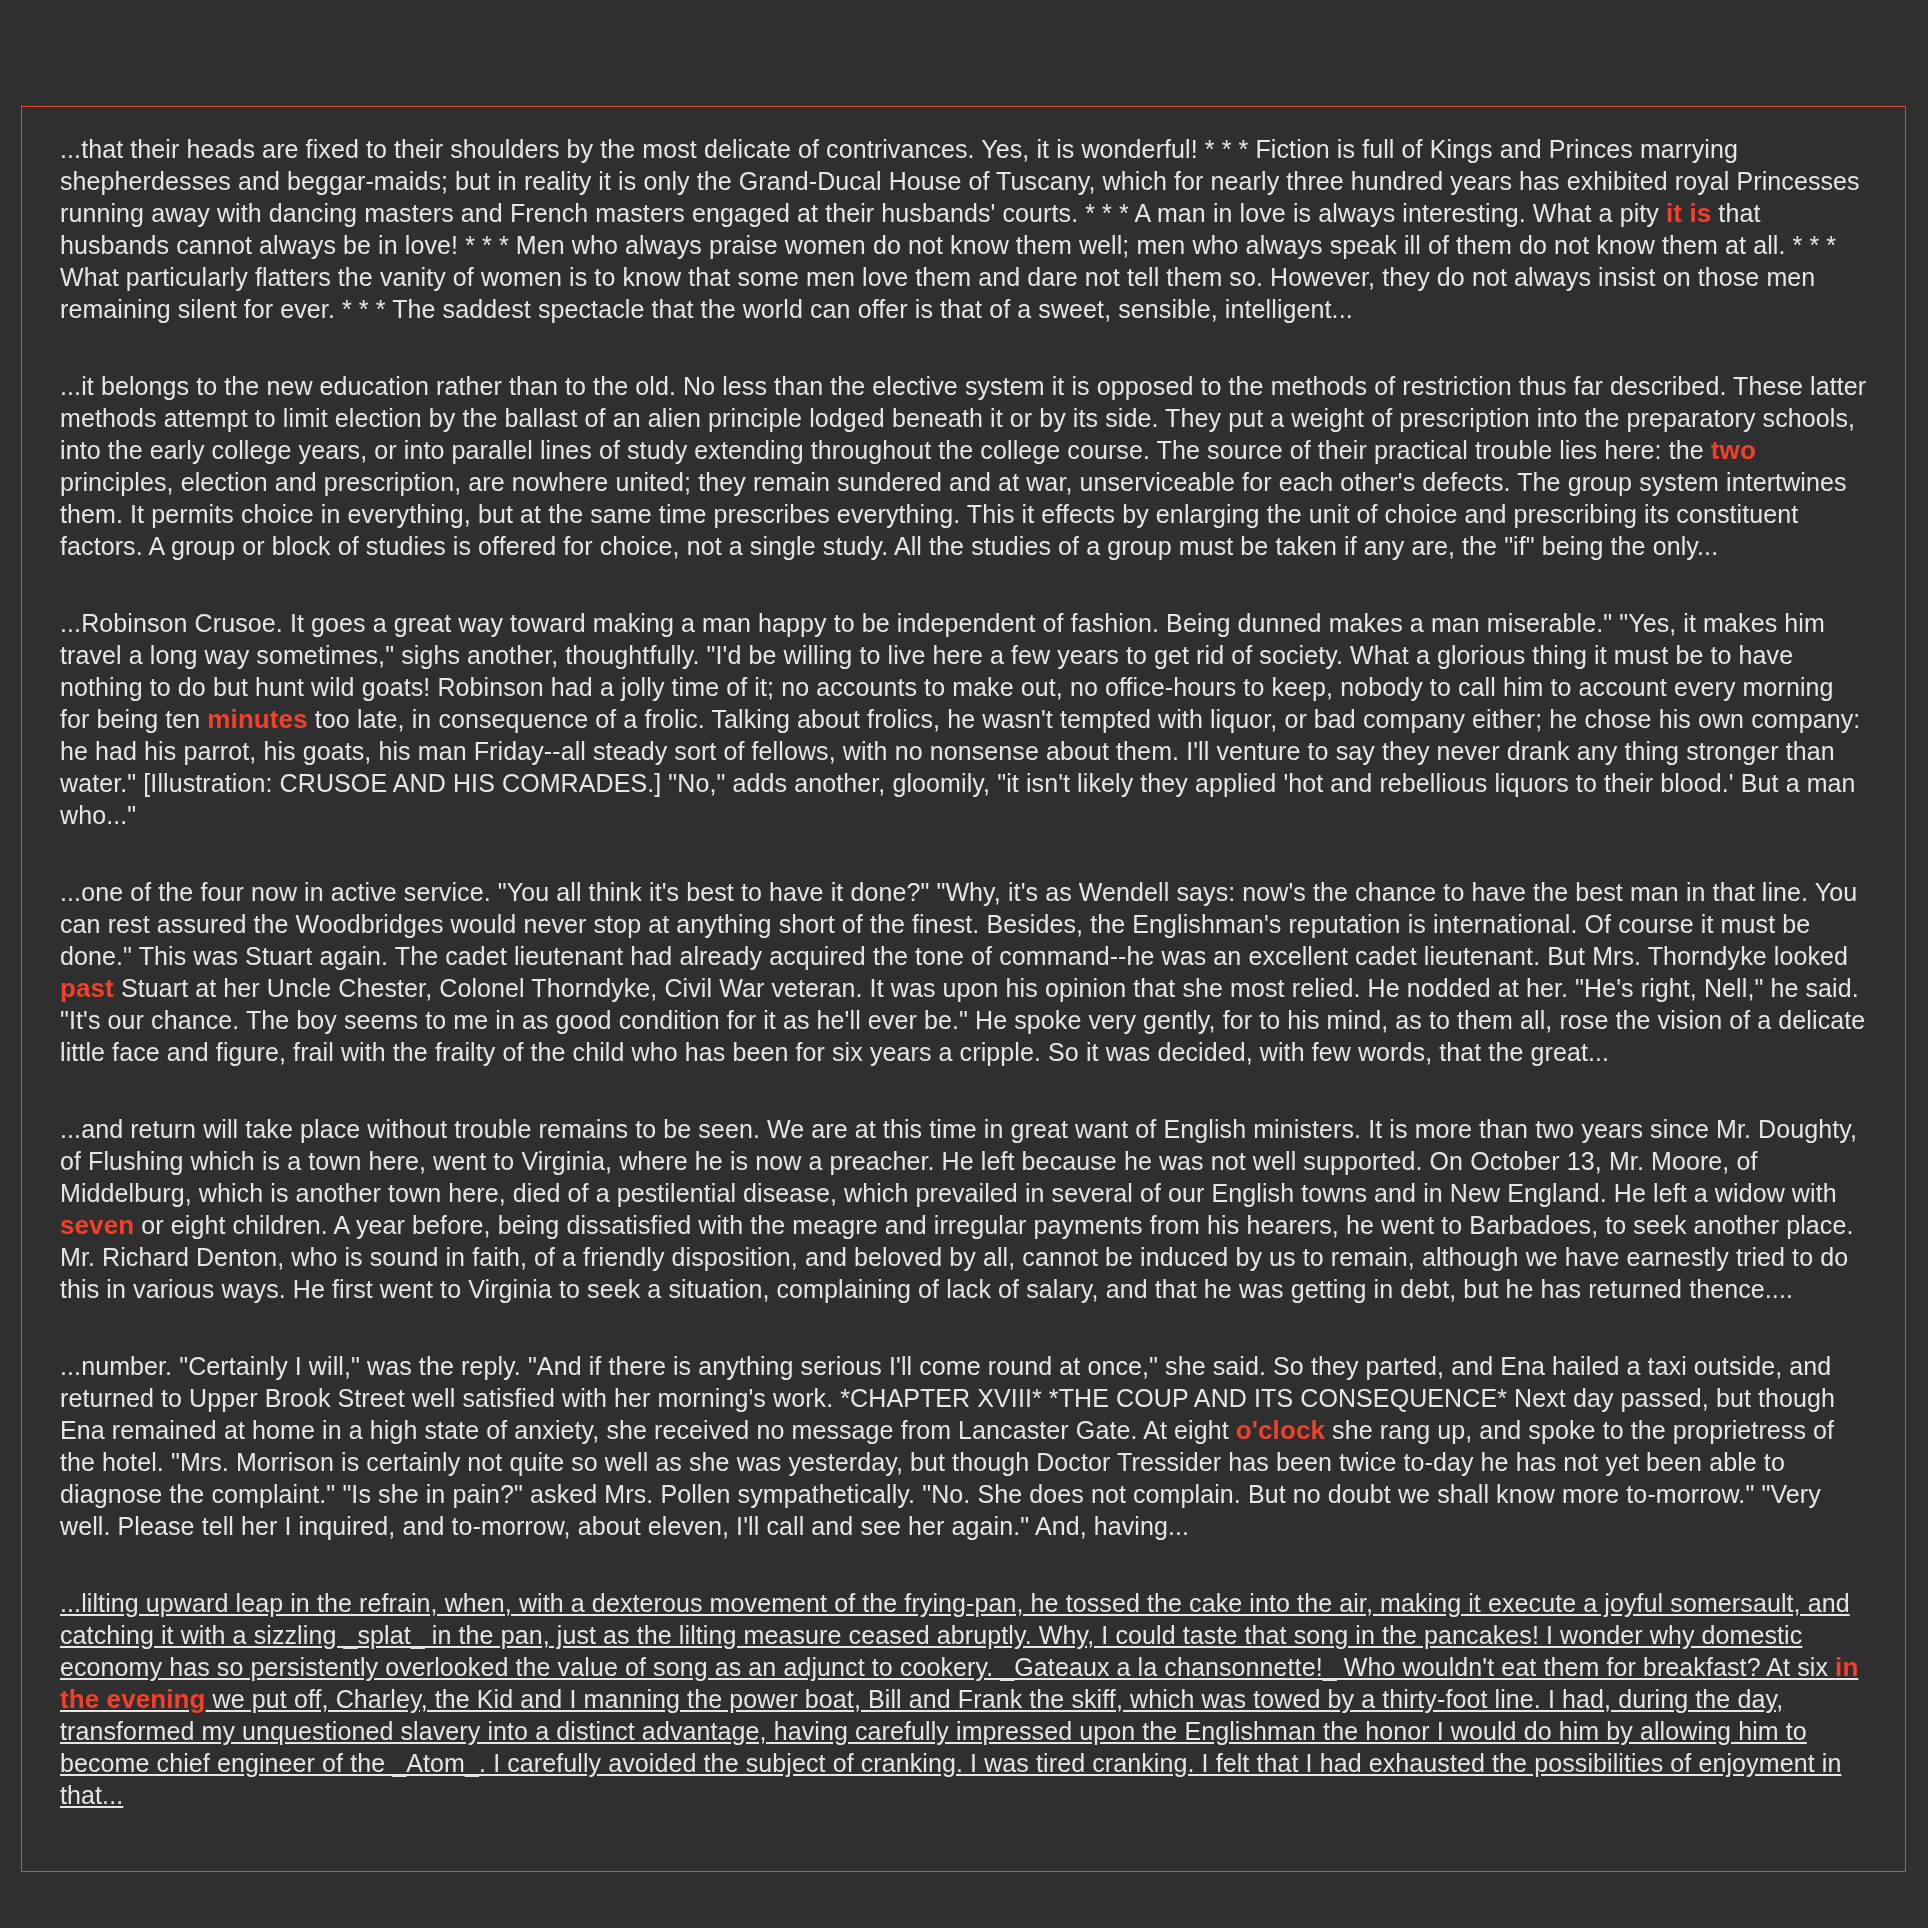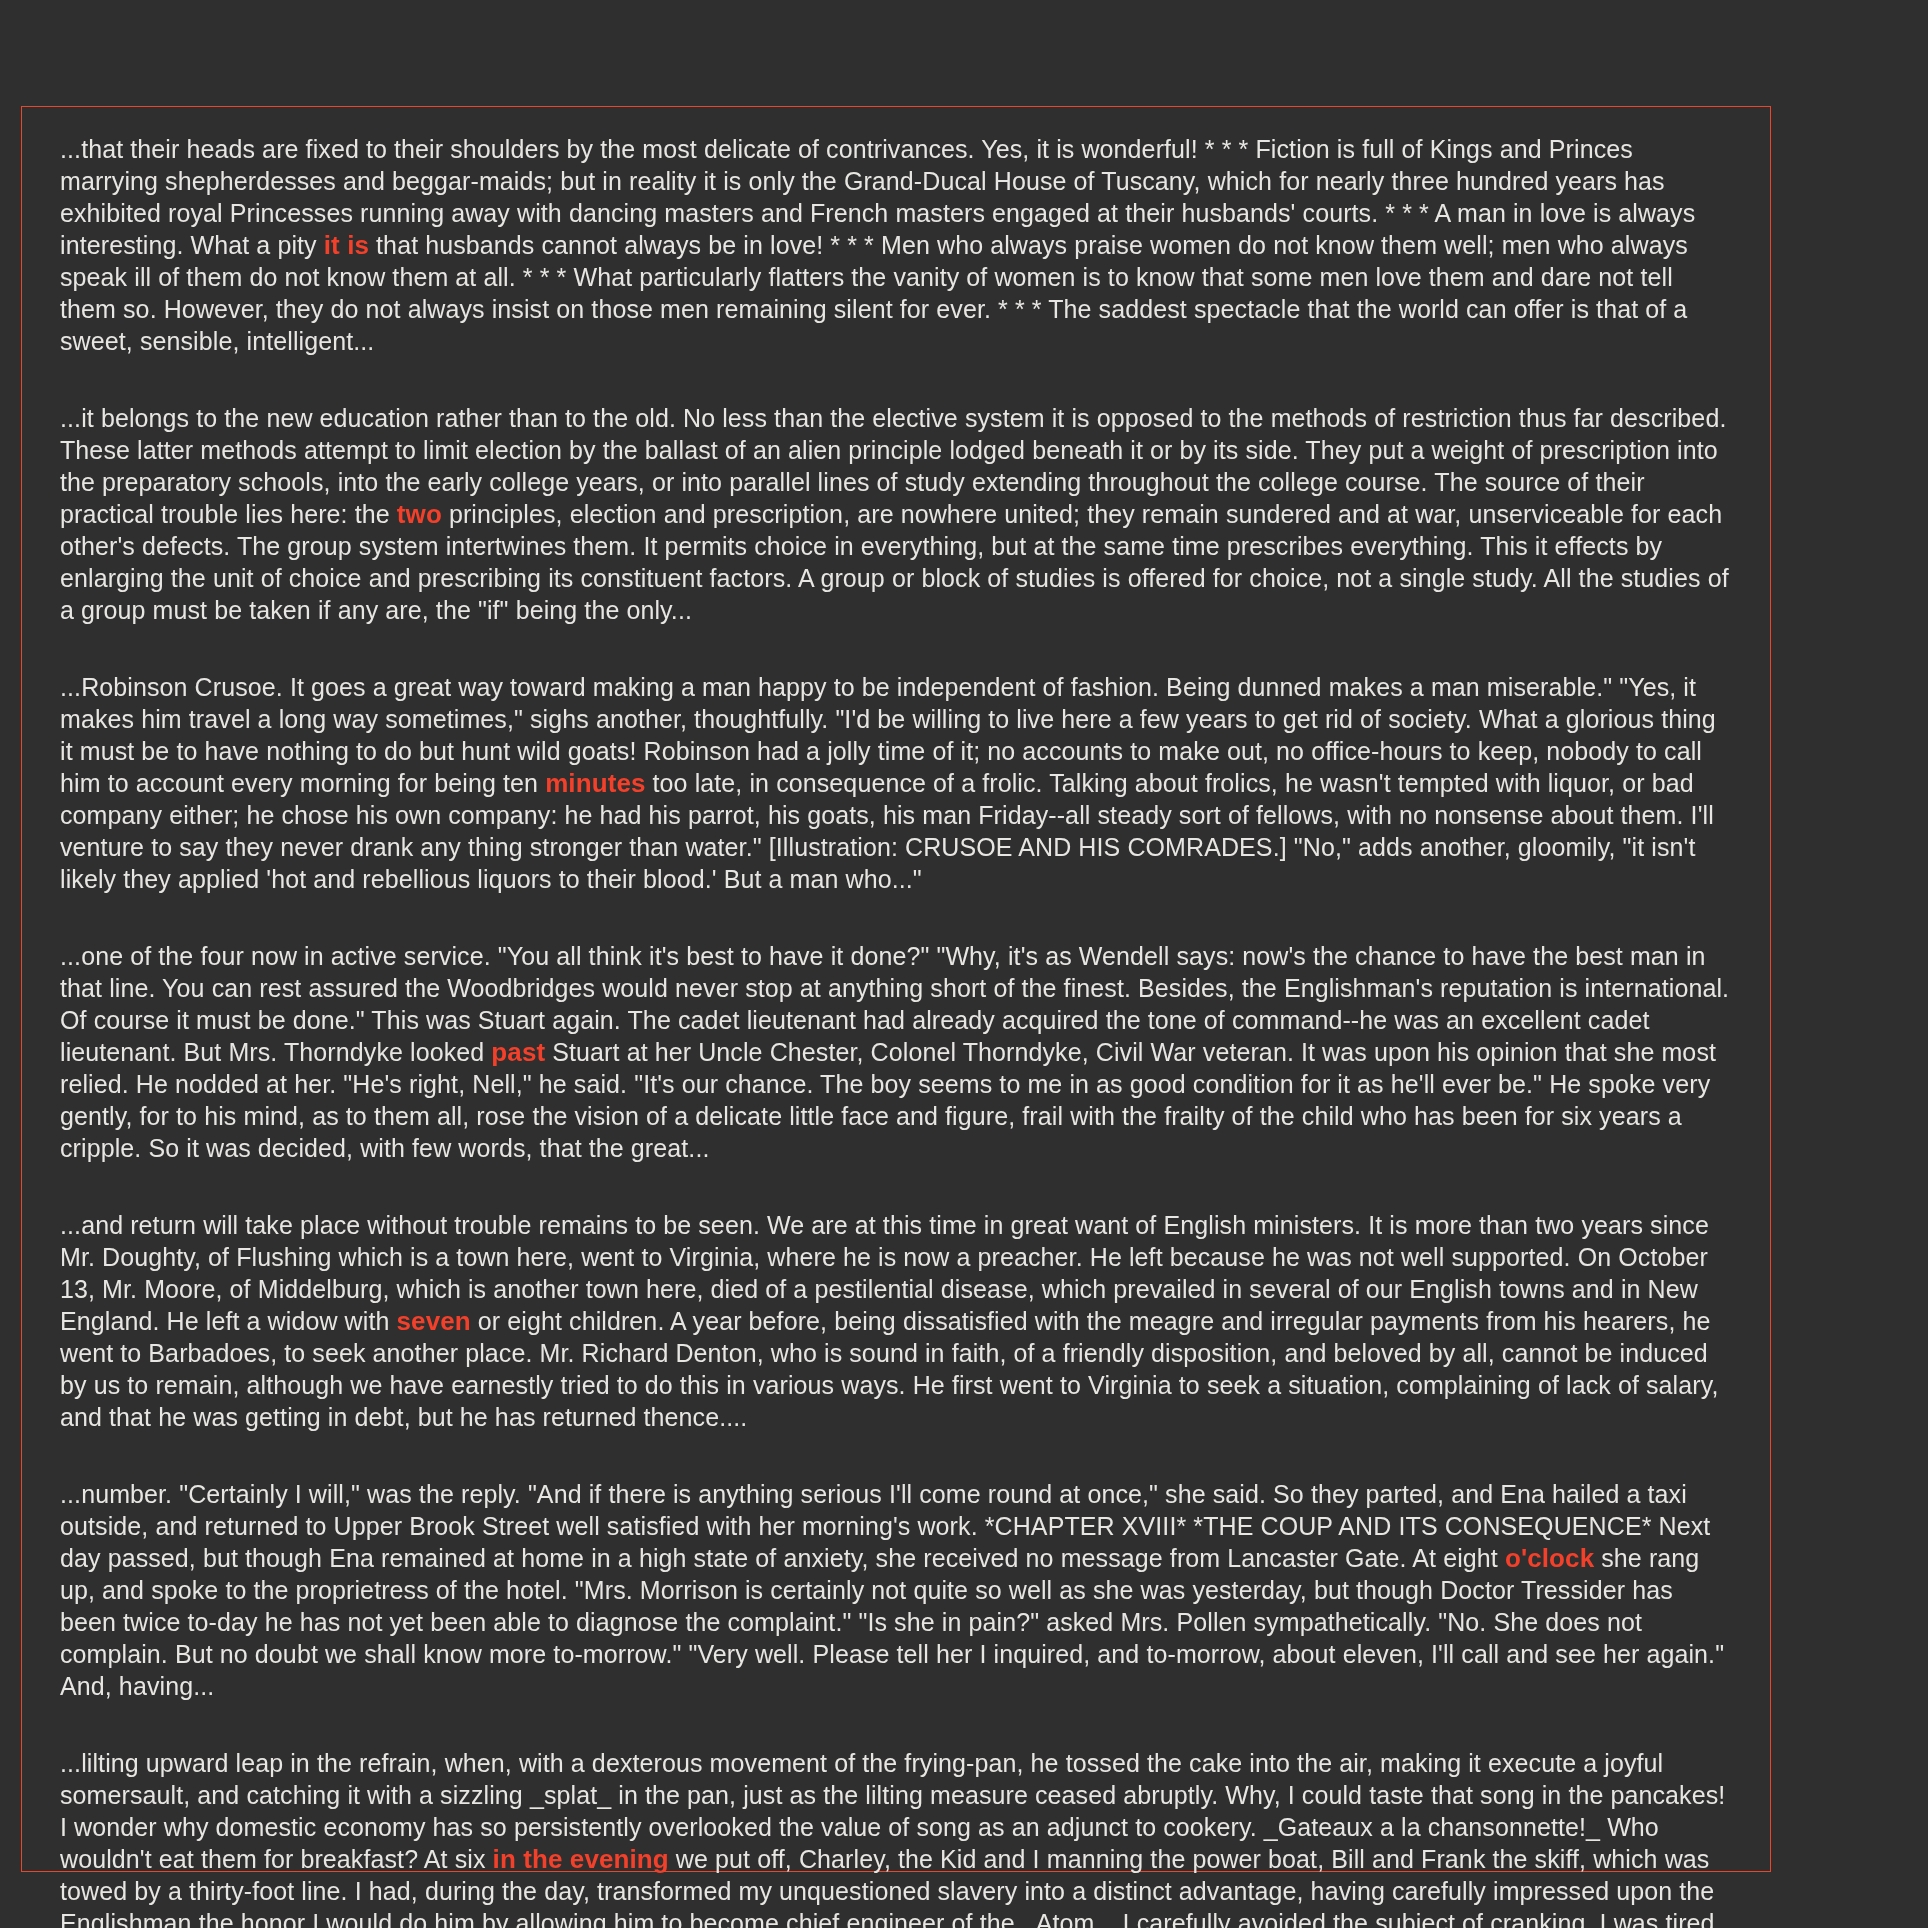--- a/index.html
+++ b/index.html
@@ -11,36 +11,37 @@
     overflow: hidden;
   }
   body {
     font-family: "Liberation Sans", sans-serif;
   }
   #page {
     box-sizing: border-box;
     position: absolute;
     left: 21px;
     top: 106px;
-    width: 1750px;
+    width: 1885px;
     height: 1766px;
     border: 1.9px solid #e8462d;
     background: #2f2f2f;
     padding: 26px 38px 26px 38px;
   }
   .para {
     color: #e8e6e3;
     font-size: 25px;
     line-height: 32px;
     margin: 0 0 45px 0;
     text-align: left;
     letter-spacing: 0.1px;
   }
   .para:last-child {
     margin-bottom: 12px;
+    text-decoration: underline;
   }
   .hl {
     color: #f3402a;
     font-weight: bold;
     font-size: 26px;
   }
 </style>
 </head>
 <body>
 

